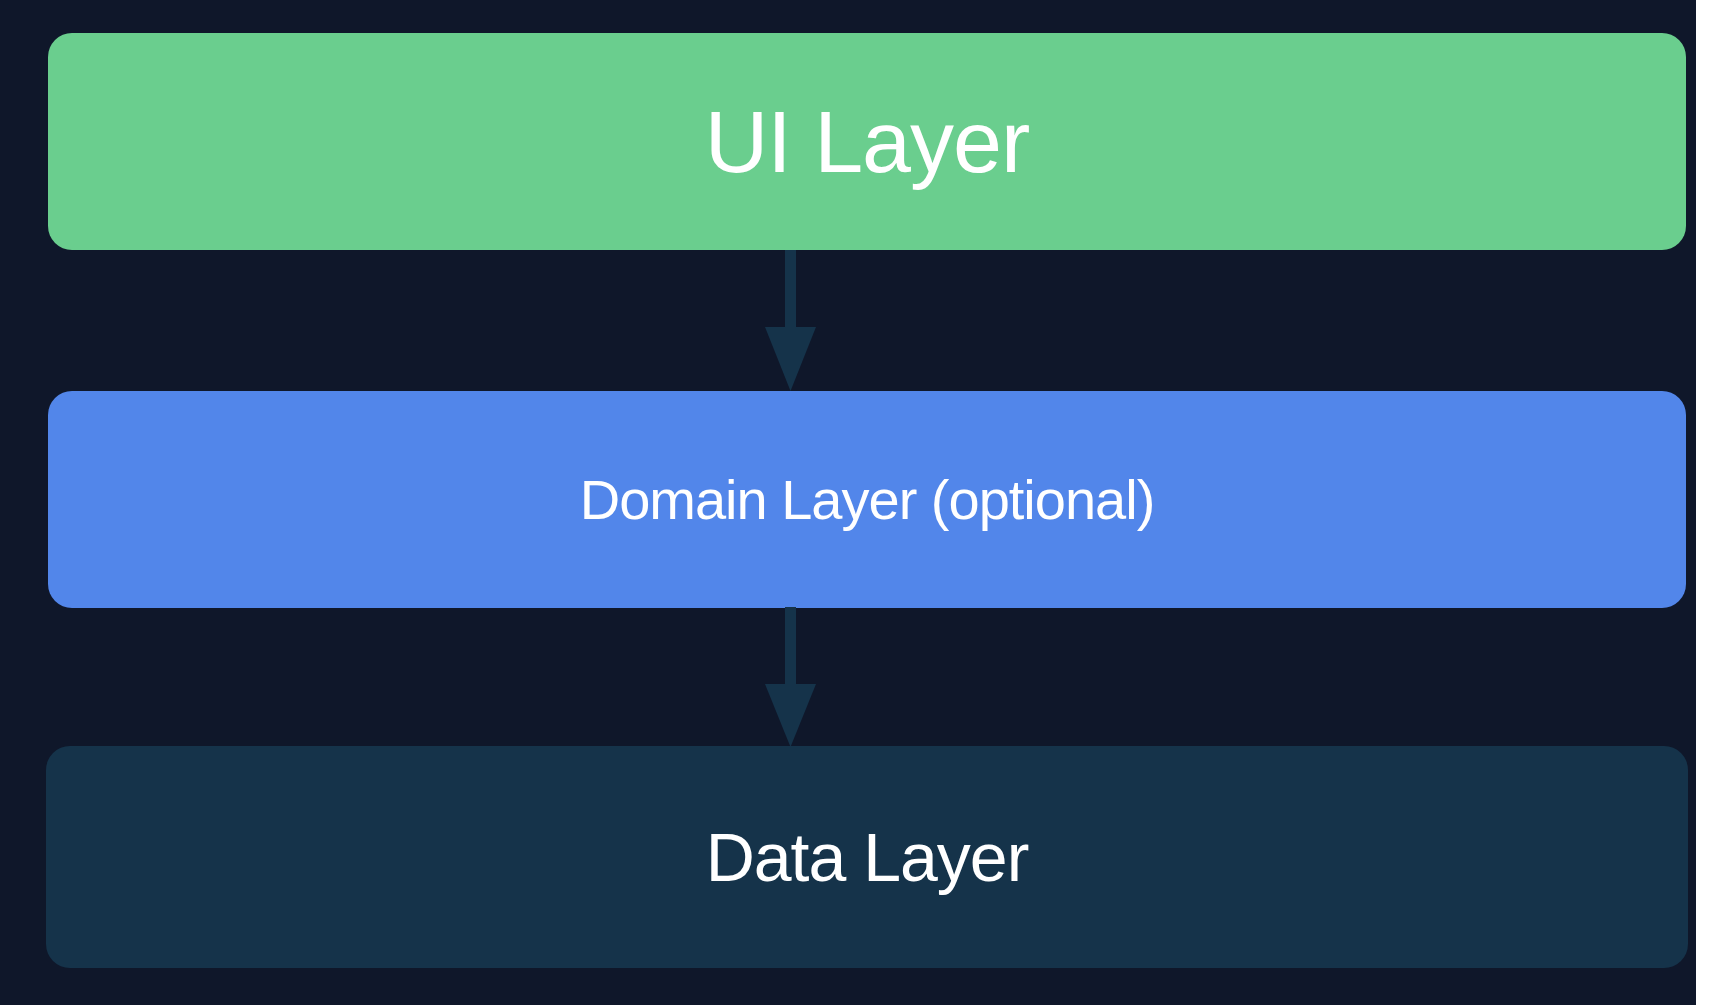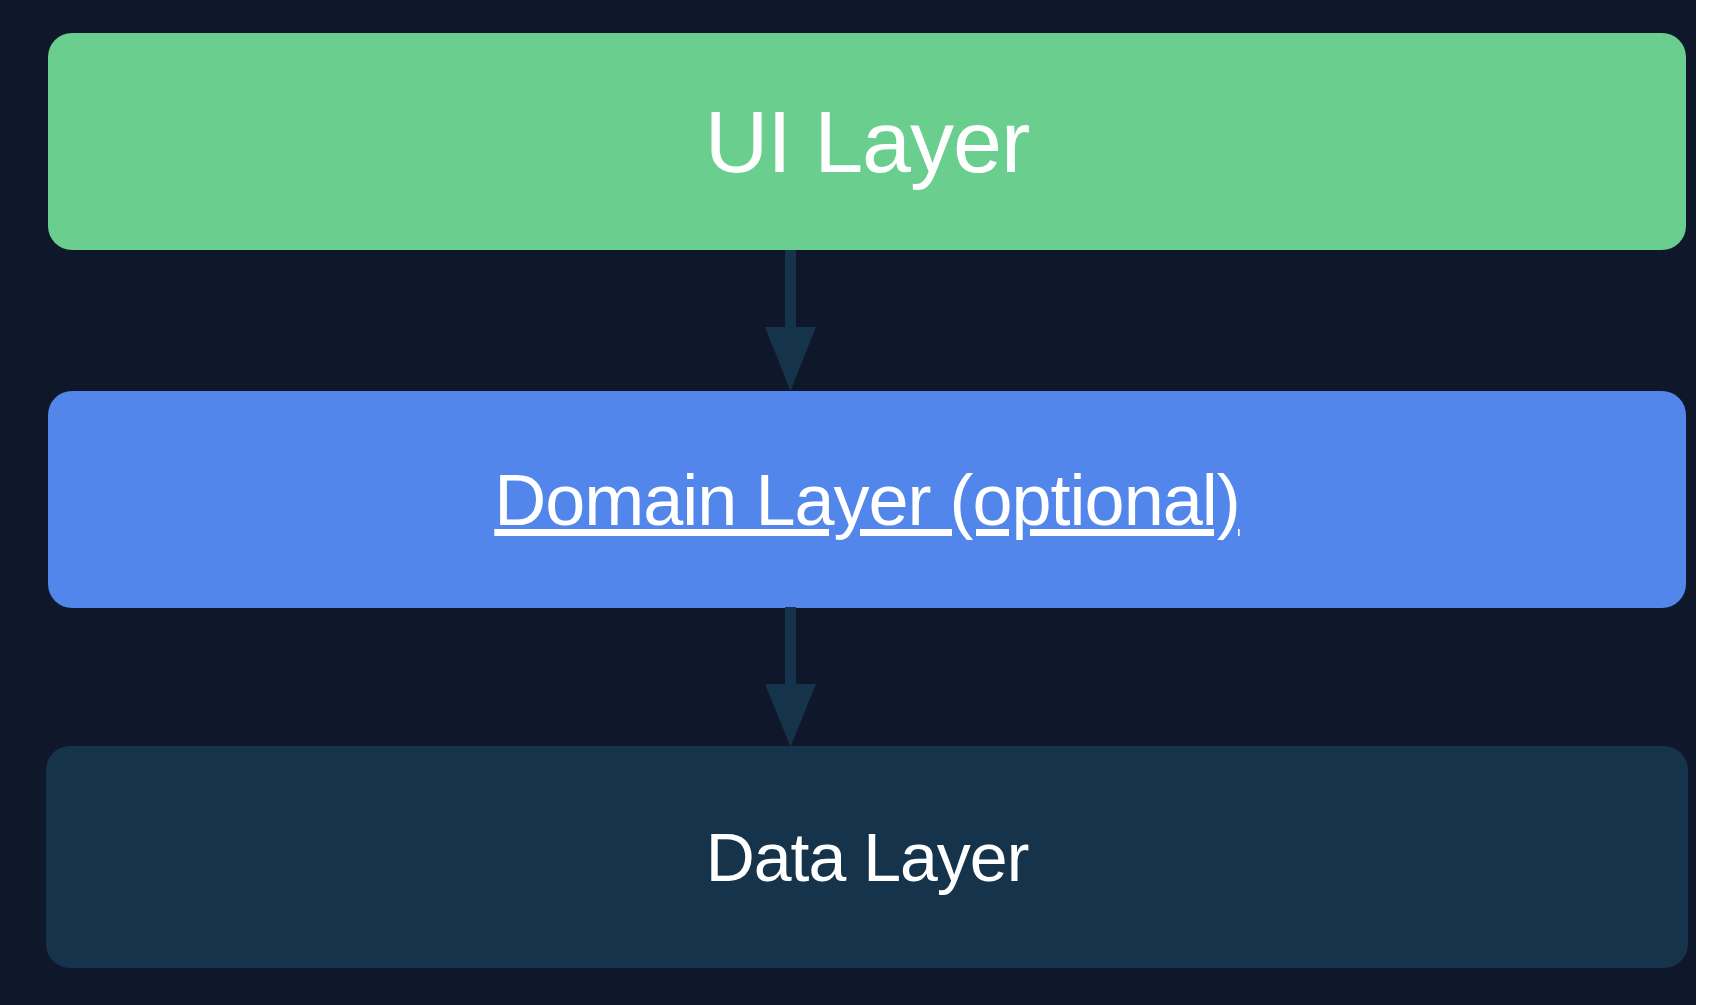--- a/index.html
+++ b/index.html
@@ -44,21 +44,21 @@
   }
   #box-ui .layer-label { font-size: 88px; }
   
   #box-domain {
     left: 48px;
     top: 391px;
     width: 1638px;
     height: 217px;
     background: #5286EA;
   }
-  #box-domain .layer-label { font-size: 72px; text-decoration: underline; }
+  #box-domain .layer-label { font-size: 56px; }
   
   #box-data {
     left: 46px;
     top: 746px;
     width: 1642px;
     height: 222px;
     background: #15334A;
   }
   #box-data .layer-label { font-size: 68px; }
 

